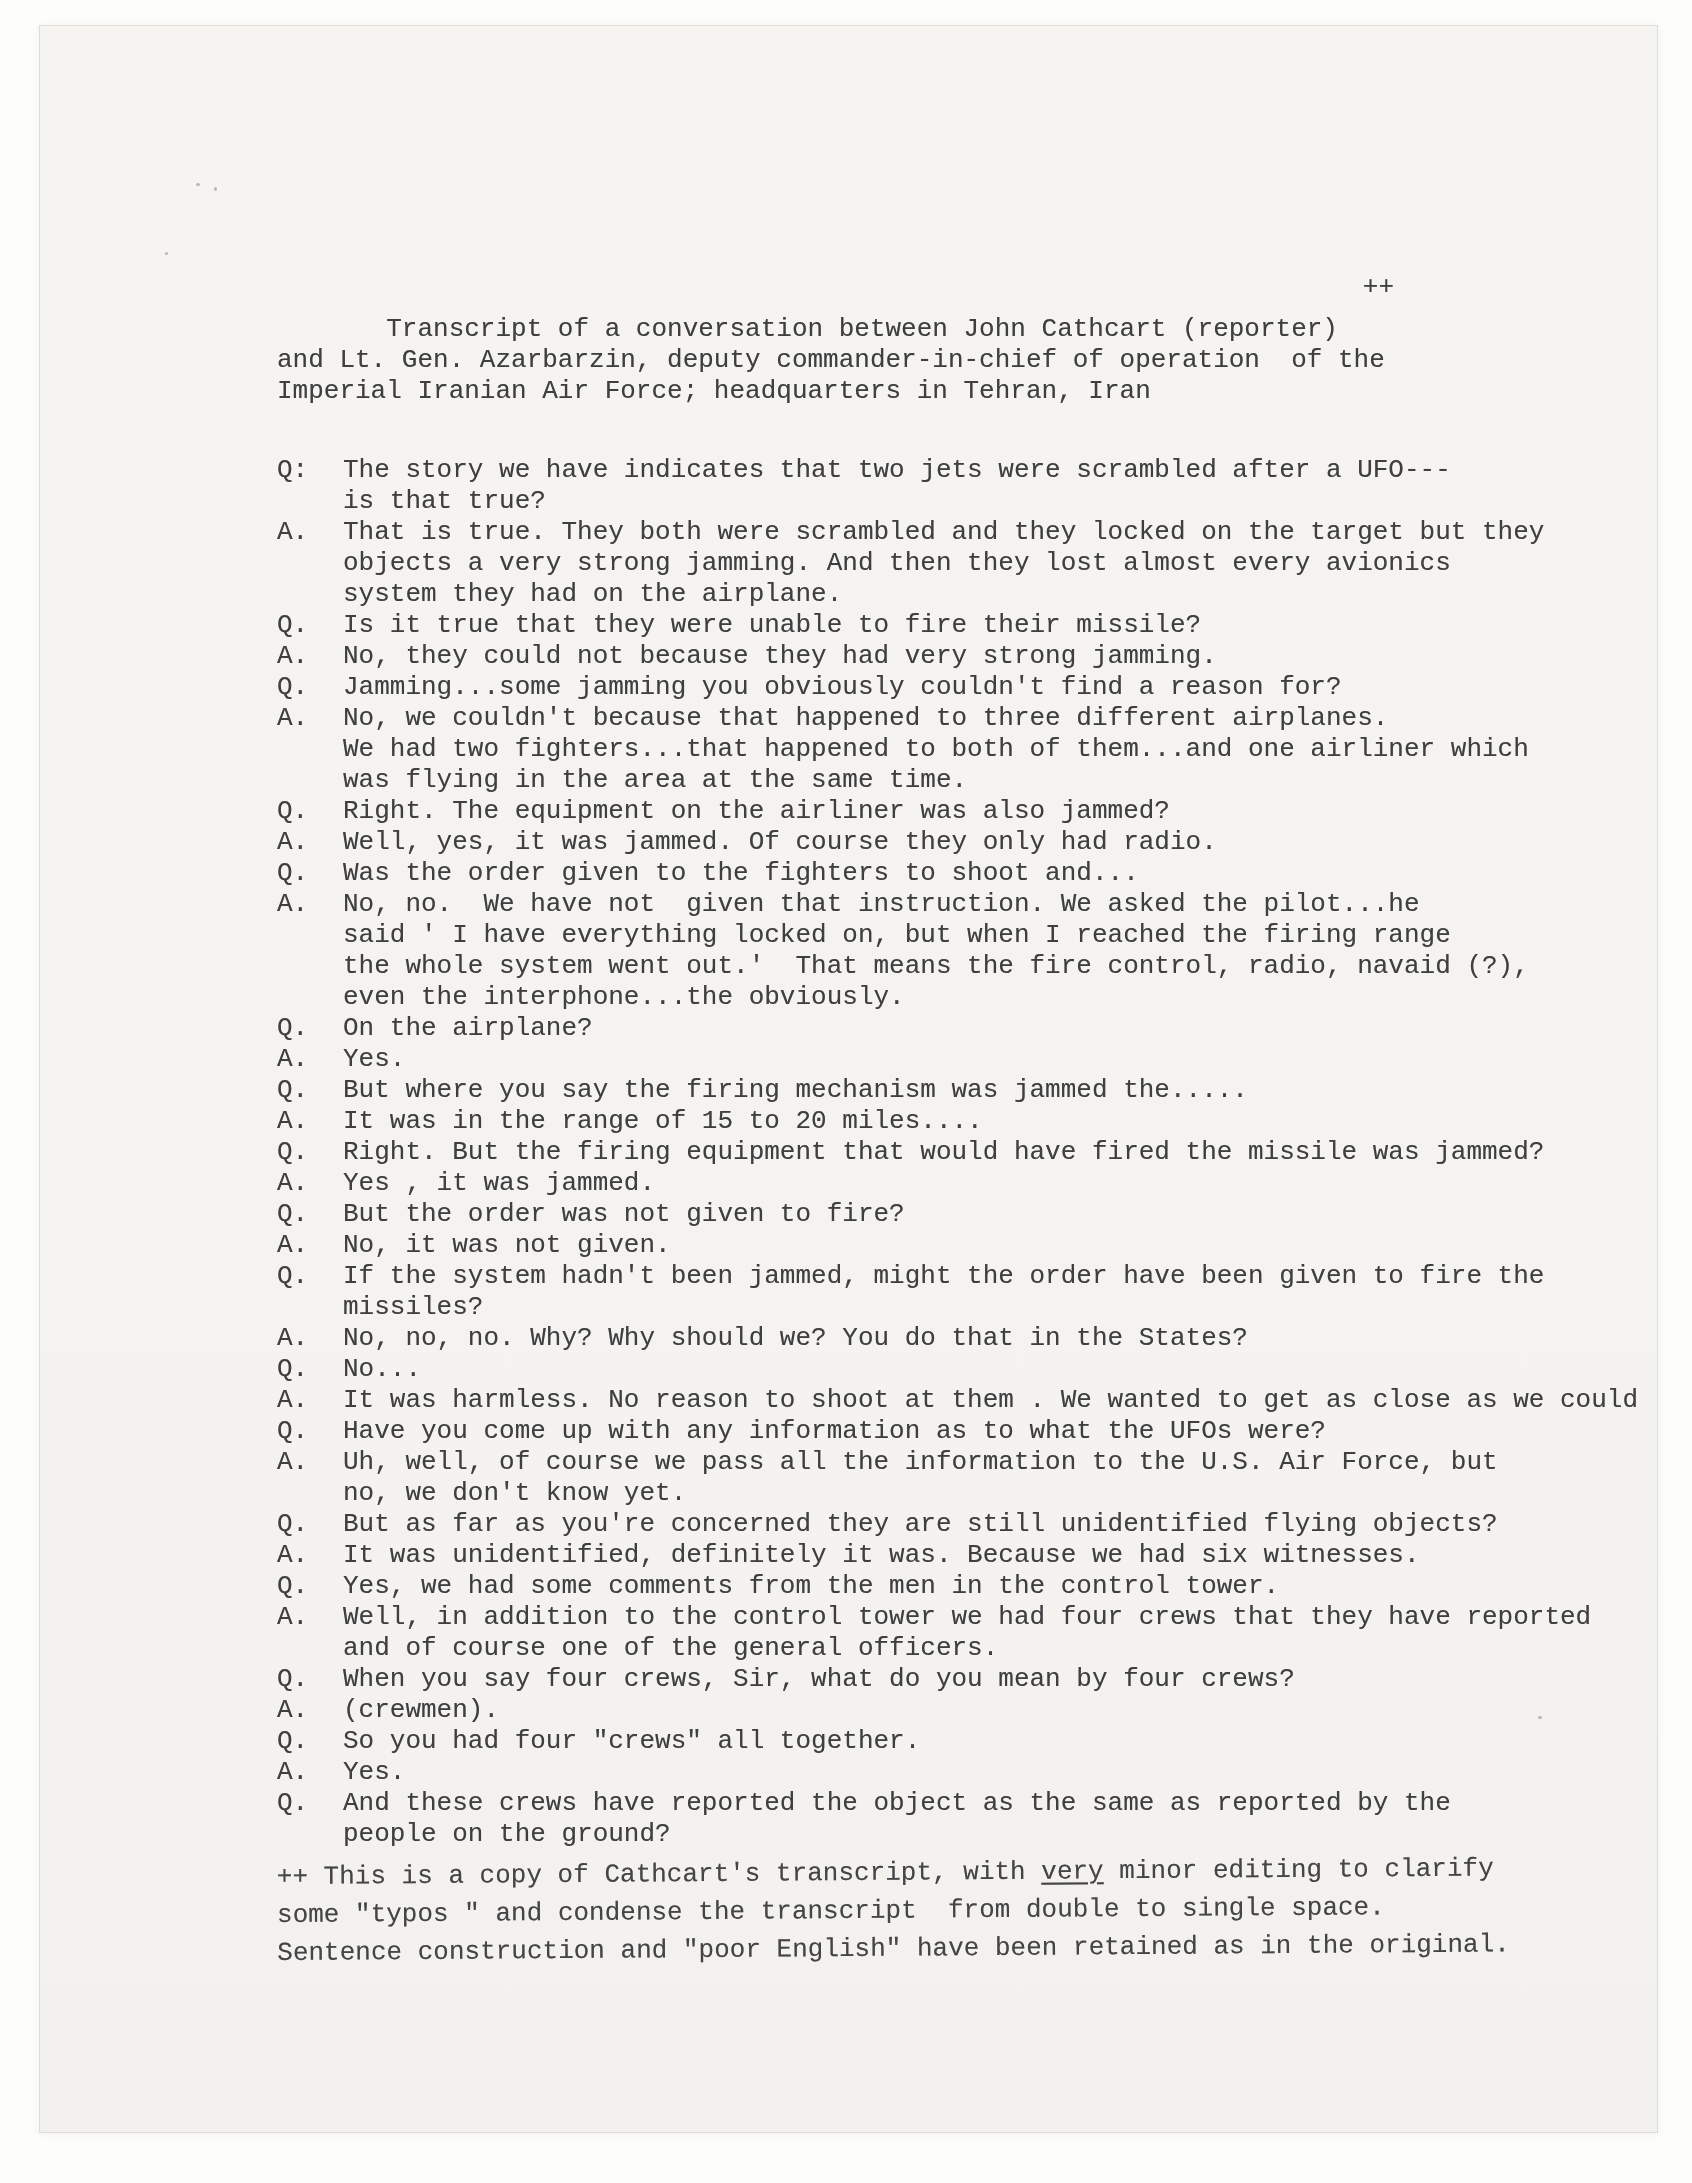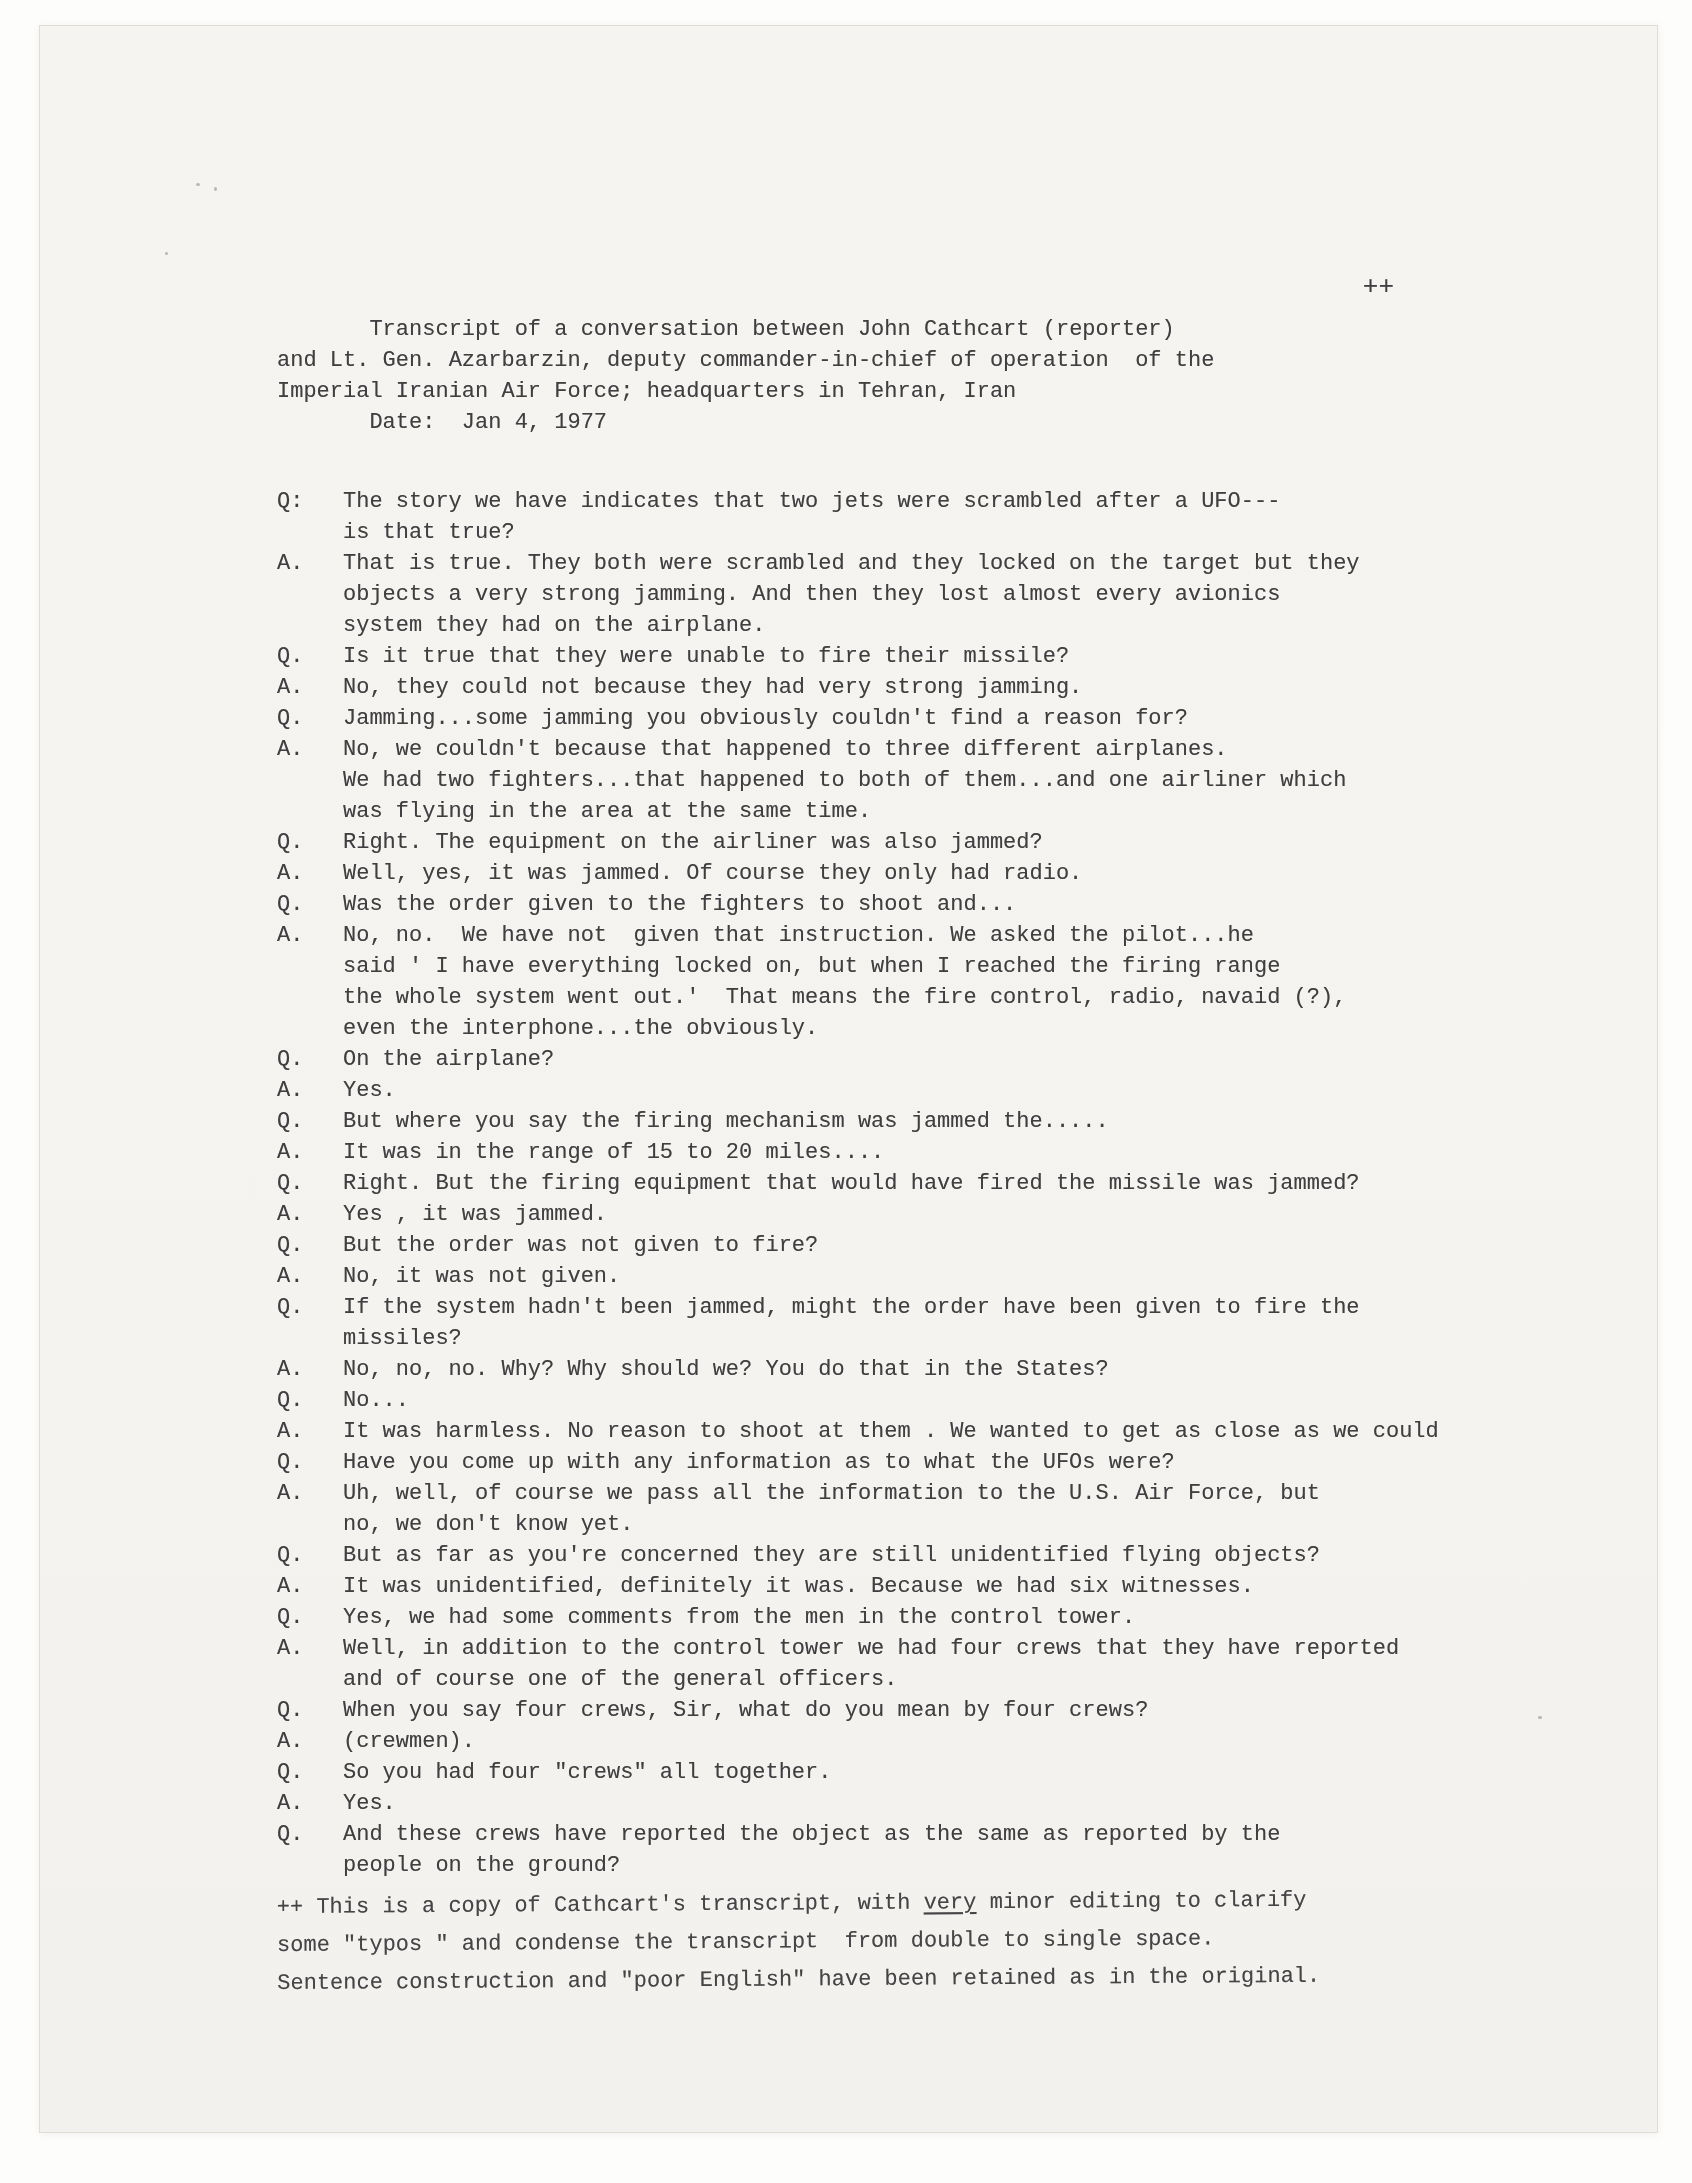--- a/index.html
+++ b/index.html
@@ -18,21 +18,21 @@
     width: 1617px;
     height: 2106px;
     background: linear-gradient(180deg, #f5f4f0 0%, #f4f3ef 60%, #f2f1ed 100%);
     border: 0.6px solid #e0ddd5;
     box-shadow: 0 1.2px 8.6px rgba(0,0,0,0.06);
   }
   .content {
     position: relative;
     padding: 288px 29px 0 237px;
     color: #3f3e40;
-    font-size: 22px;
+    font-size: 26px;
     line-height: 31px;
     text-shadow: 0 0 0.6px rgba(60,60,60,0.35);
   }
   .marker-top {
     position: absolute;
     top: 246px;
     right: 263px;
     font-size: 26px;
     line-height: 31px;
     color: #3f3e40;
@@ -68,21 +68,20 @@
 <body>
 
 <div class="paper">
   <div class="marker-top">++</div>
 
   <div class="content">
     <div class="header">
         <div class="hline">       Transcript of a conversation between John Cathcart (reporter)</div>
         <div class="hline">and Lt. Gen. Azarbarzin, deputy commander-in-chief of operation  of the</div>
         <div class="hline">Imperial Iranian Air Force; headquarters in Tehran, Iran</div>
-        <div class="hline">       Date:  Jan 4, 1977</div>
       </div>
     <div class="transcript">
         <div class="entry">
           <span class="label">Q:</span>
           <div class="lines">
             <div class="tline">The story we have indicates that two jets were scrambled after a UFO---</div>
             <div class="tline">is that true?</div>
           </div>
         </div>
         <div class="entry">

